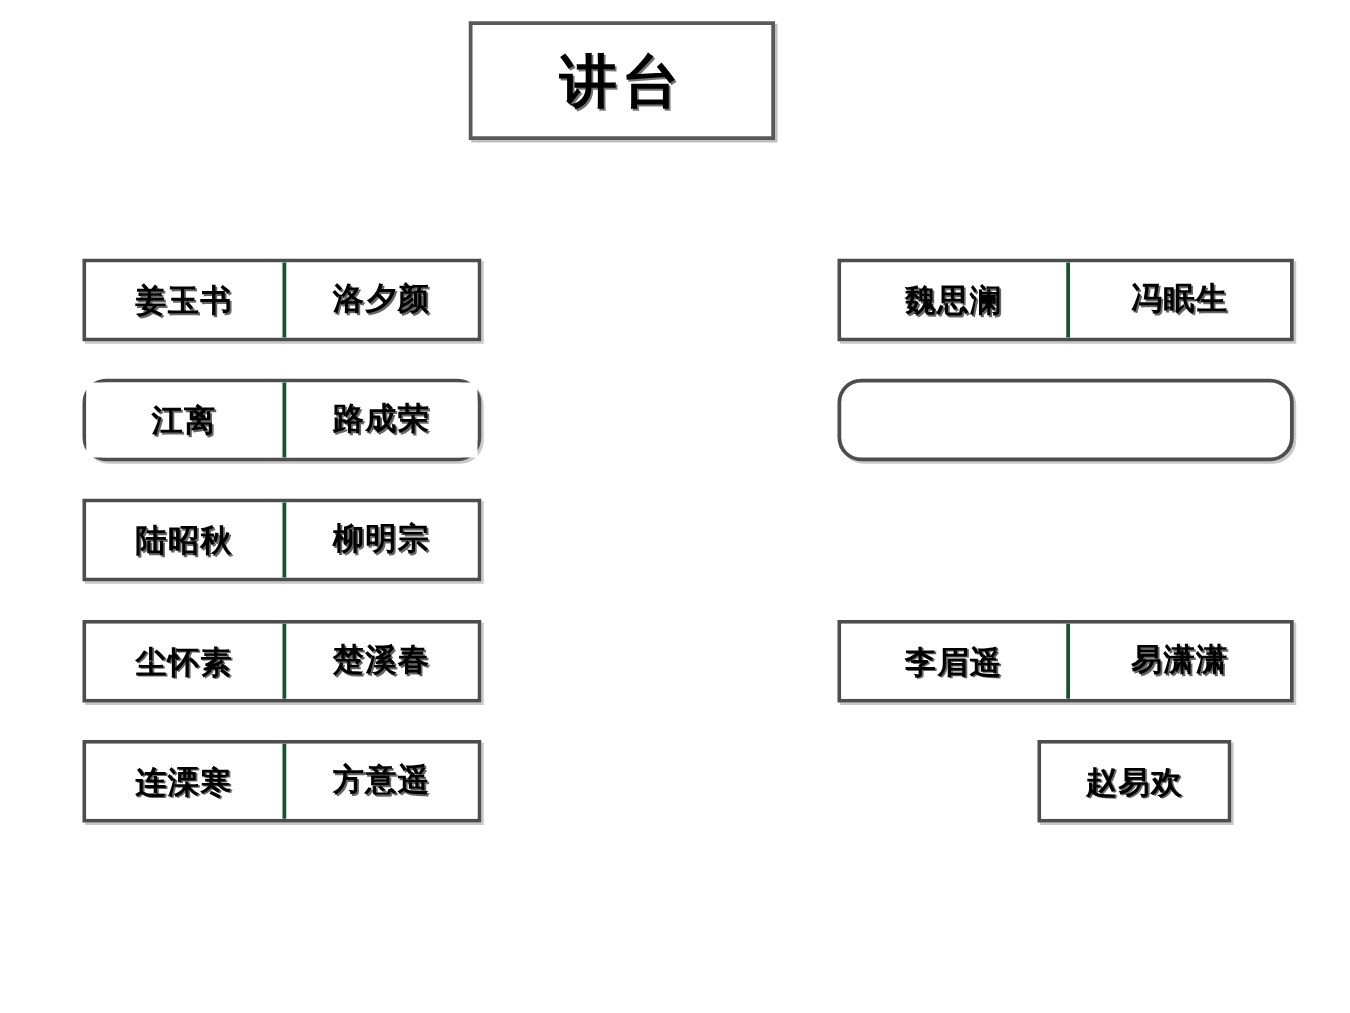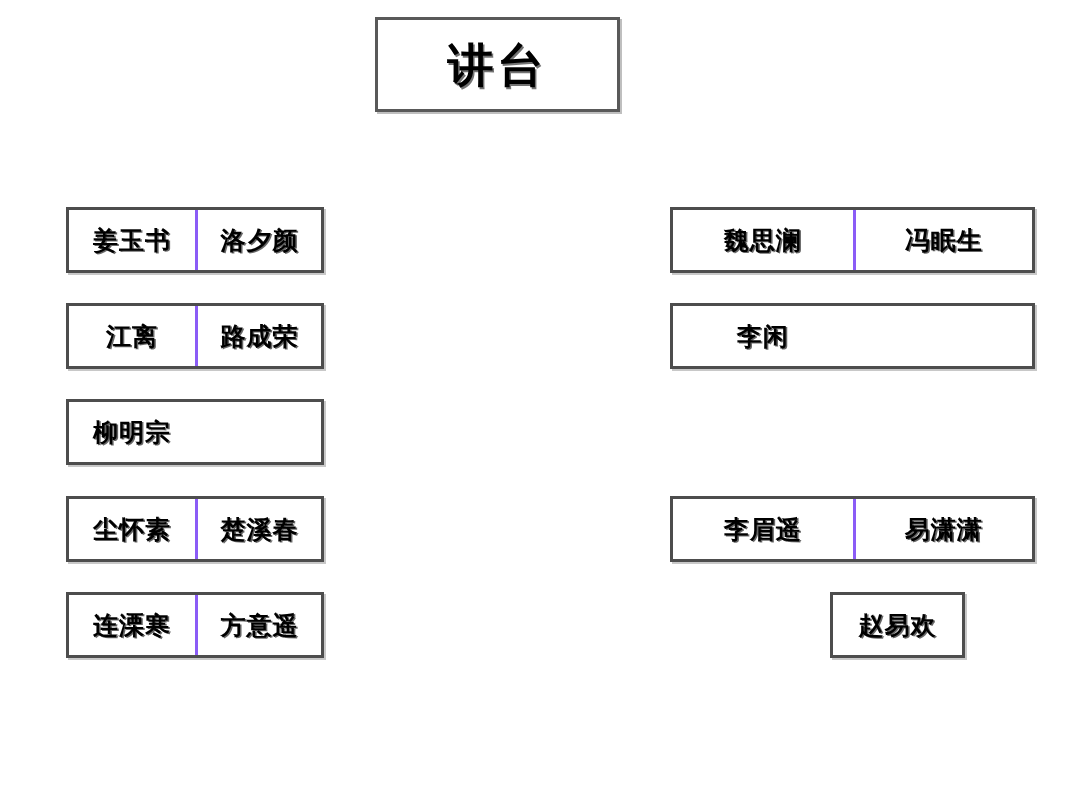--- a/index.html
+++ b/index.html
@@ -66,47 +66,48 @@
   .seat {
     box-sizing: border-box;
     flex: 0 0 auto;
     display: flex;
     align-items: center;
     justify-content: center;
     background: #ffffff;
     overflow: hidden;
   }
   .seat + .seat {
-    border-left: 3px solid #8b5cf6;
+    border-left: 3px solid #14532d;
+    font-family: Liberation Mono, monospace;
   }
 
   .seat .name {
     font-size: 25px;
     font-weight: 700;
     color: #000000;
     line-height: 1;
     letter-spacing: 1px;
     white-space: nowrap;
     text-shadow: 1.4px 1.4px 0 rgba(0,0,0,0.6);
   }
 
   
-  .block-left  { left: 66px; width: 258px; }
+  .block-left  { left: 66px; width: 319px; }
   .block-left  .seat { width: 50%; }
 
   
   .block-right { left: 670px; width: 365px; }
   .block-right .seat { width: 50%; }
 
   
-  .block-right-single { left: 830px; width: 135px; }
+  .block-right-single { left: 830px; width: 155px; }
   .block-right-single .seat { width: 100%; }
 
   .r1 { top: 207px; }
-  .r2 { top: 303px; }
+  .r2 { top: 303px; border-radius: 19px; }
   .r3 { top: 399px; }
   .r4 { top: 496px; }
   .r5 { top: 592px; }
 </style>
 </head>
 <body>
 
 <div id="seating-chart">
 
   <div class="cell-box podium">
@@ -126,20 +127,23 @@
     <div class="seat">
       <span class="name">江离</span>
     </div>
     <div class="seat">
       <span class="name">路成荣</span>
     </div>
   </div>
 
   <div class="desk-row block-left r3">
     <div class="seat">
+      <span class="name">陆昭秋</span>
+    </div>
+    <div class="seat">
       <span class="name">柳明宗</span>
     </div>
   </div>
 
   <div class="desk-row block-left r4">
     <div class="seat">
       <span class="name">尘怀素</span>
     </div>
     <div class="seat">
       <span class="name">楚溪春</span>
@@ -158,23 +162,20 @@
   <div class="desk-row block-right r1">
     <div class="seat">
       <span class="name">魏思澜</span>
     </div>
     <div class="seat">
       <span class="name">冯眠生</span>
     </div>
   </div>
 
   <div class="desk-row block-right r2">
-    <div class="seat">
-      <span class="name">李闲</span>
-    </div>
   </div>
 
 
   <div class="desk-row block-right r4">
     <div class="seat">
       <span class="name">李眉遥</span>
     </div>
     <div class="seat">
       <span class="name">易潇潇</span>
     </div>

